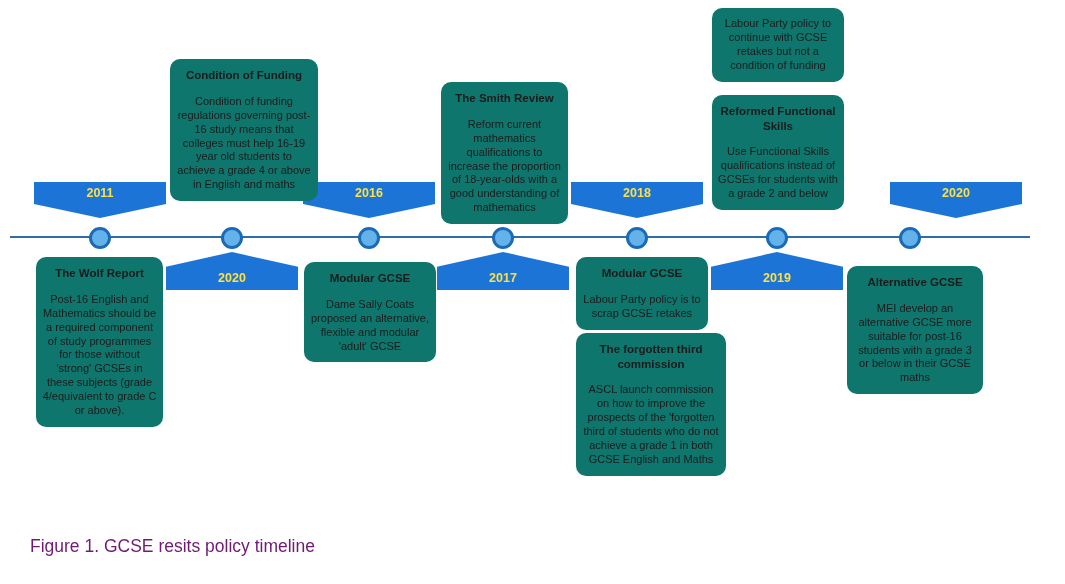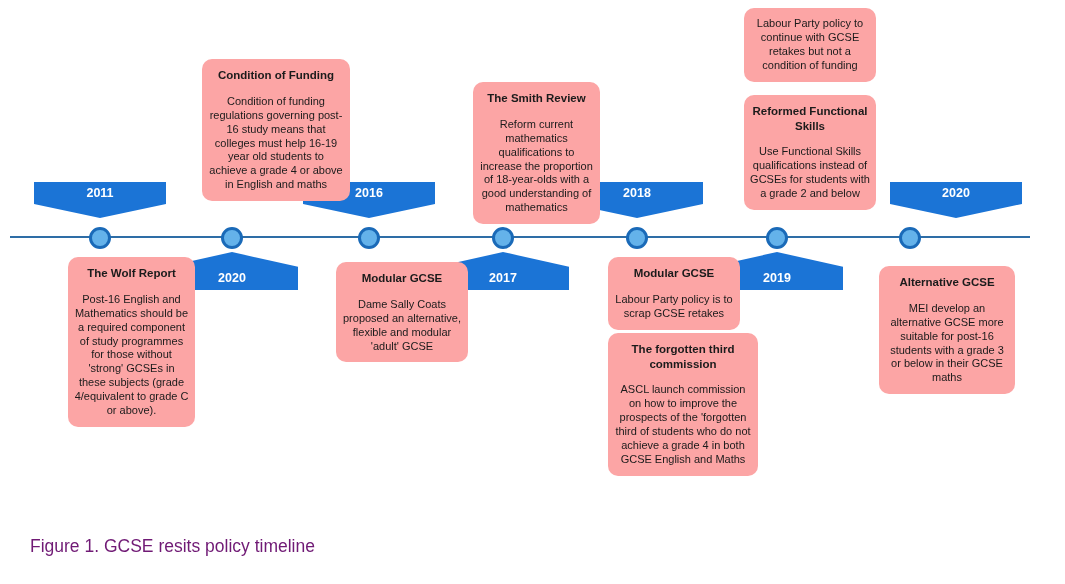--- a/index.html
+++ b/index.html
@@ -11,30 +11,30 @@
   
   .tl-line { position:absolute; left:10px; top:236px; width:1020px; height:2px; background:#2e6da6; }
   
   .tl-node {
     position:absolute; width:22px; height:22px; top:227px;
     border-radius:50%; background:#64b2ea; border:3px solid #1a6ab8;
     box-sizing:border-box; z-index:3;
   }
   
   .banner {
-    position:absolute; width:132px; background:#1b74d6; color:#ffffff;
+    position:absolute; width:132px; background:#1b74d6; color:#fde047;
     font-weight:bold; font-size:12.5px; text-align:center; z-index:2;
   }
   .banner.down { height:36px; clip-path:polygon(0 0,100% 0,100% 61%,50% 100%,0 61%); line-height:22px; top:182px; }
   .banner.up   { height:38px; clip-path:polygon(50% 0,100% 39%,100% 100%,0 100%,0 39%); line-height:23px; padding-top:15px; box-sizing:border-box; top:252px; }
   
   .event-box {
-    position:absolute; background:#fca5a5; border-radius:10px;
+    position:absolute; background:#0f766e; border-radius:10px;
     padding:9px 6px; text-align:center; color:#1b1b1b;
-    font-size:11px; line-height:1.27; box-sizing:border-box; z-index:4;margin-left:32px;
+    font-size:11px; line-height:1.27; box-sizing:border-box; z-index:4;
   }
   .event-title { font-weight:bold; font-size:11.5px; margin-bottom:12px; }
   .event-body  { }
   
   #caption { position:absolute; left:30px; top:536px; font-size:17.5px; color:#701a75; }
 </style>
 </head>
 <body>
 
 <div id="stage">
@@ -77,21 +77,21 @@
     <div class="event-body">Reform current mathematics qualifications to increase the proportion of 18-year-olds with a good understanding of mathematics</div>
   </div>
 
   <div class="event-box" style="left:576px; top:257px; width:132px;">
     <div class="event-title">Modular GCSE</div>
     <div class="event-body">Labour Party policy is to scrap GCSE retakes</div>
   </div>
 
   <div class="event-box" style="left:576px; top:333px; width:150px;">
     <div class="event-title">The forgotten third commission</div>
-    <div class="event-body">ASCL launch commission on how to improve the prospects of the 'forgotten third of students who do not achieve a grade 4 in both GCSE English and Maths</div>
+    <div class="event-body">ASCL launch commission on how to improve the prospects of the 'forgotten third of students who do not achieve a grade 1 in both GCSE English and Maths</div>
   </div>
 
   <div class="event-box" style="left:712px; top:8px; width:132px;">
     <div class="event-body">Labour Party policy to continue with GCSE retakes but not a condition of funding</div>
   </div>
 
   <div class="event-box" style="left:712px; top:95px; width:132px;">
     <div class="event-title">Reformed Functional Skills</div>
     <div class="event-body">Use Functional Skills qualifications instead of GCSEs for students with a grade 2 and below</div>
   </div>

